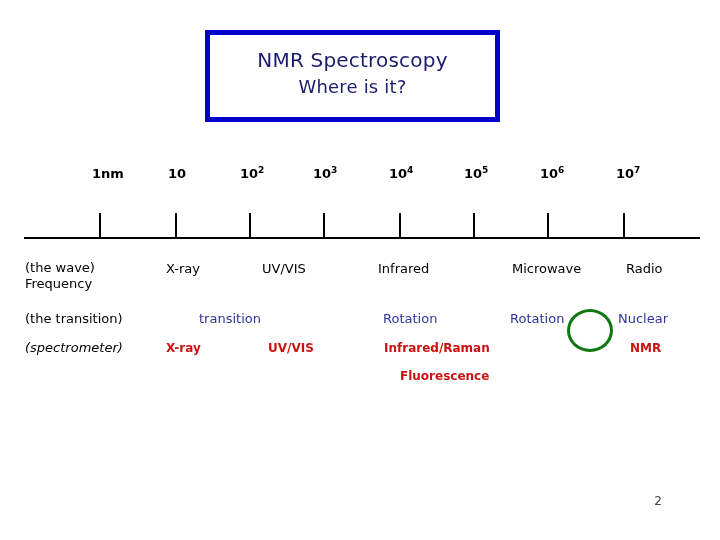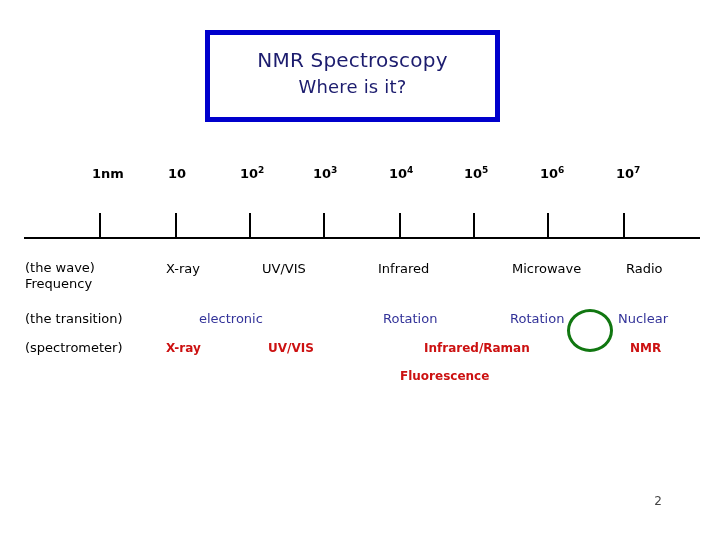--- a/index.html
+++ b/index.html
@@ -111,20 +111,21 @@
   }
 
   
   #row-spectrometer-title {
     position: absolute;
     left: 25px;
     top: 340px;
     font-size: 13px;
     color: #000000;
     white-space: nowrap;
+    font-style: italic;
   }
   .spectrometer-item {
     position: absolute;
     top: 341px;
     font-size: 12px;
     font-weight: bold;
     color: #cc1111;
     white-space: nowrap;
   }
   #fluorescence-item {
@@ -190,27 +191,27 @@
   <div>(the wave)</div>
   <div>Frequency</div>
 </div>
 <div class="wave-item" style="left:166px">X-ray</div>
 <div class="wave-item" style="left:262px">UV/VIS</div>
 <div class="wave-item" style="left:378px">Infrared</div>
 <div class="wave-item" style="left:512px">Microwave</div>
 <div class="wave-item" style="left:626px">Radio</div>
 
 <div id="row-transition-title">(the transition)</div>
-<div class="transition-item" style="left:199px">electronic</div>
+<div class="transition-item" style="left:199px">transition</div>
 <div class="transition-item" style="left:383px">Rotation</div>
 <div class="transition-item" style="left:510px">Rotation</div>
 <div class="transition-item" style="left:618px">Nuclear</div>
 
 <div id="highlight-ellipse"></div>
 
 <div id="row-spectrometer-title">(spectrometer)</div>
 <div class="spectrometer-item" style="left:166px">X-ray</div>
 <div class="spectrometer-item" style="left:268px">UV/VIS</div>
-<div class="spectrometer-item" style="left:424px">Infrared/Raman</div>
+<div class="spectrometer-item" style="left:384px">Infrared/Raman</div>
 <div class="spectrometer-item" style="left:630px">NMR</div>
 <div id="fluorescence-item">Fluorescence</div>
 
 <div id="page-number">2</div>
 
 </body></html>

